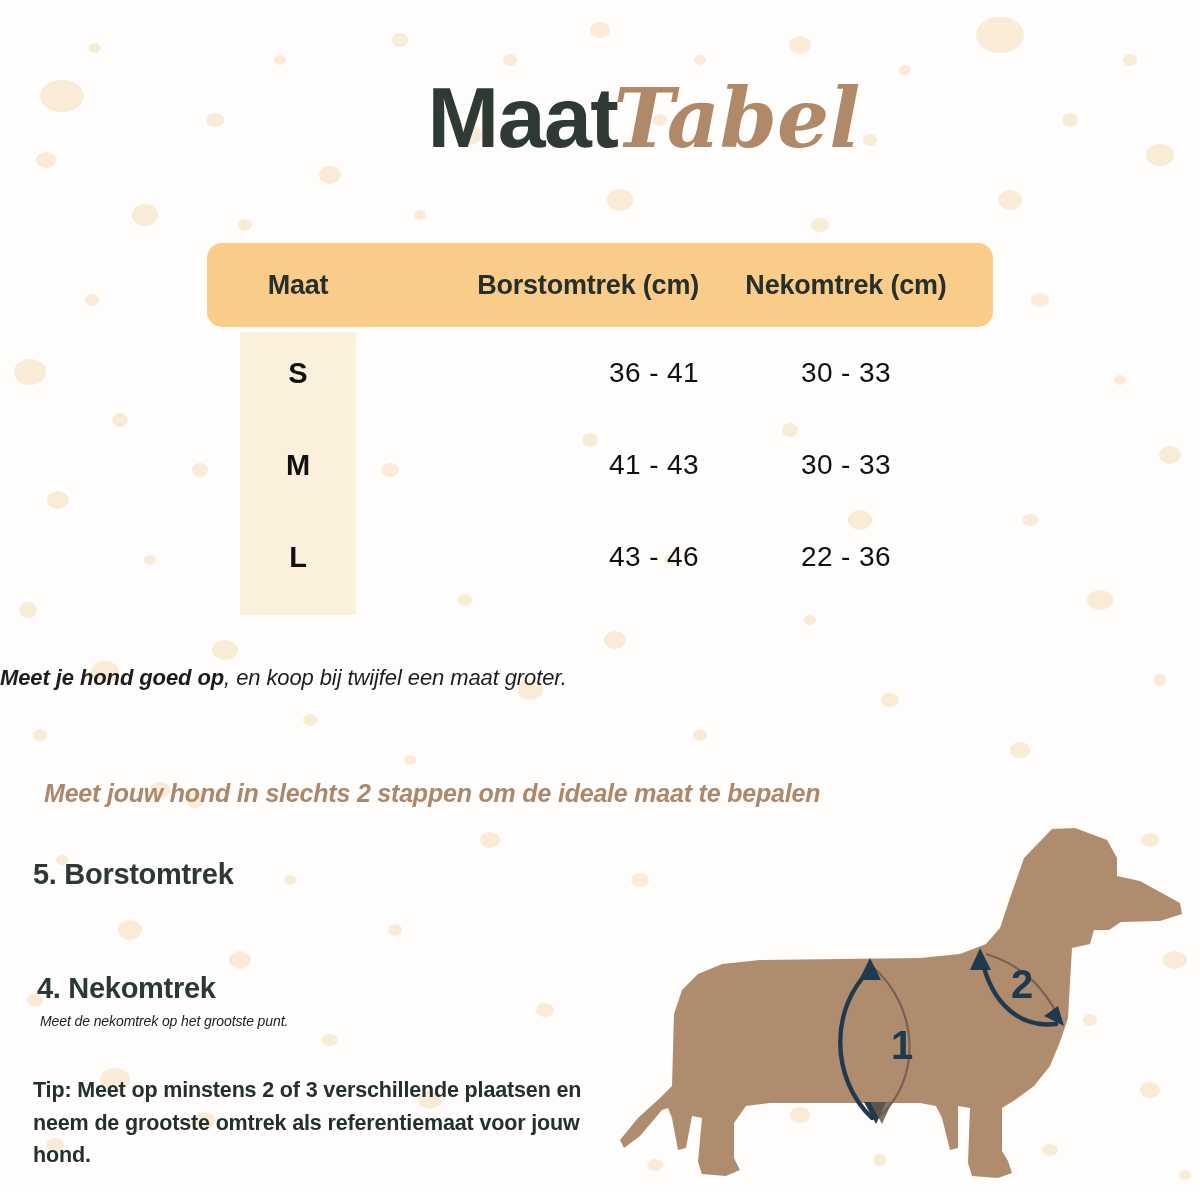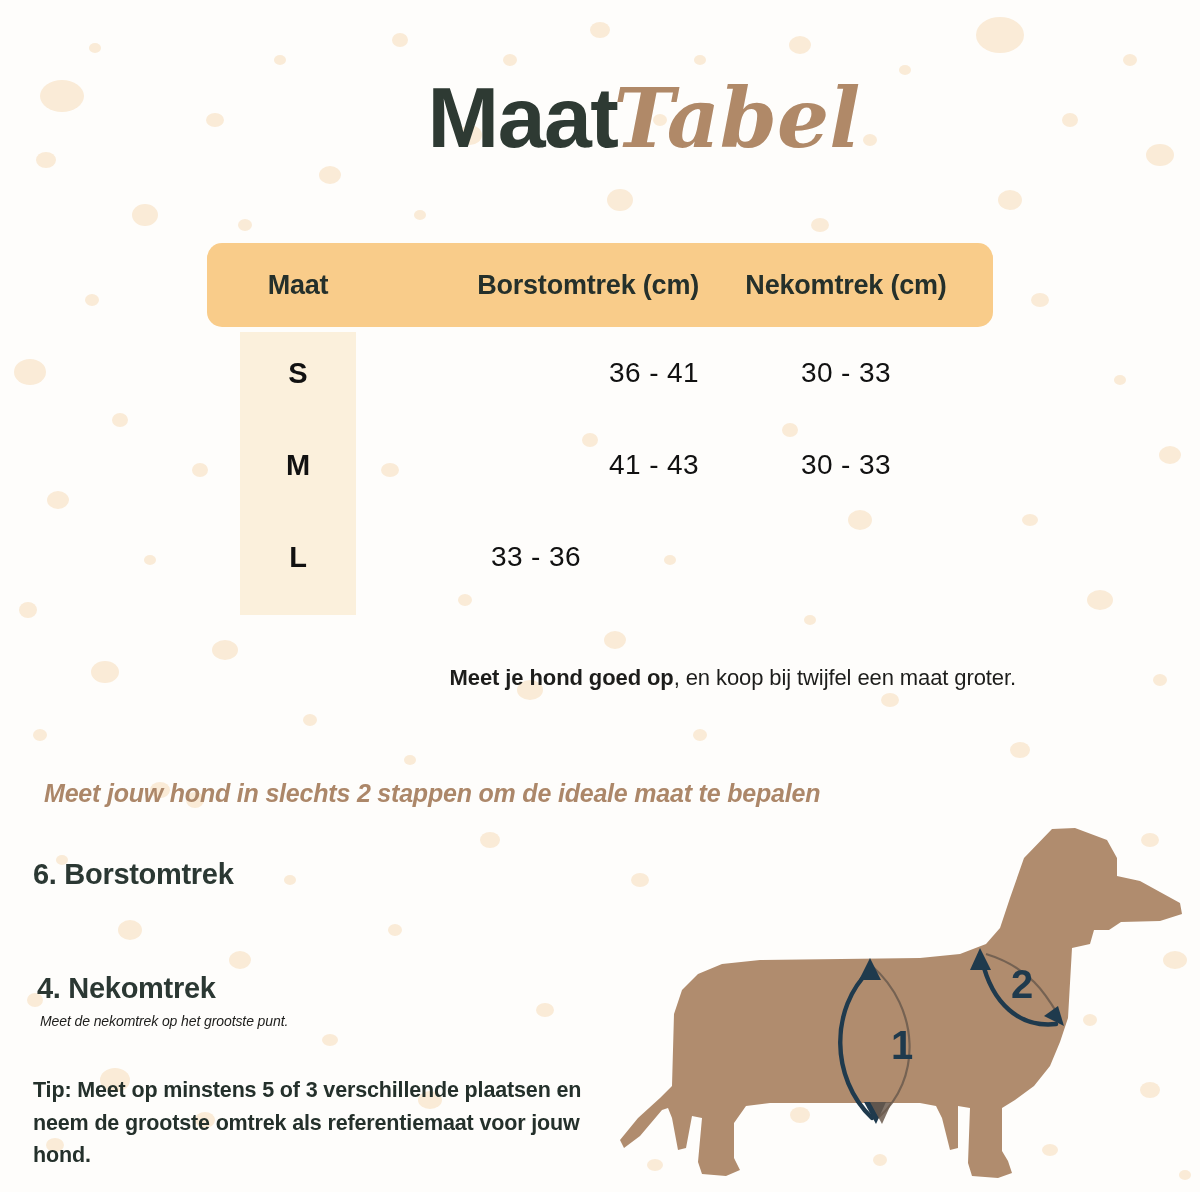--- a/index.html
+++ b/index.html
@@ -110,22 +110,23 @@
     color: #111111;
     letter-spacing: 0.4px;
   }
 
   
   .note {
     position: absolute;
     left: 0;
     top: 665px;
     width: 1016px;
-    text-align: right;
+    text-align: left;
     font-size: 22px;
+    font-style: italic;
     color: #1D1D1B;
     letter-spacing: -0.1px;
   }
   .note b { font-weight: 700; }
 
   
   .section-head {
     position: absolute;
     left: 44px;
     top: 779px;
@@ -306,36 +307,37 @@
     </div>
 
     <div class="trow">
       <div class="c-maat td-size">M</div>
       <div class="c-borst td-val">41 - 43</div>
       <div class="c-nek td-val">30 - 33</div>
     </div>
 
     <div class="trow">
       <div class="c-maat td-size">L</div>
-      <div class="c-nek td-val">33 - 36</div>
+      <div class="c-borst td-val">43 - 46</div>
+      <div class="c-nek td-val">22 - 36</div>
     </div>
   </div>
 
   <div class="note">
     <b>Meet je hond goed op</b><span>, en koop bij twijfel een maat groter.</span>
   </div>
 
   <div class="section-head">Meet jouw hond in slechts 2 stappen om de ideale maat te bepalen</div>
 
-  <div class="step1-title">6. Borstomtrek</div>
+  <div class="step1-title">5. Borstomtrek</div>
 
   <div class="step2-title">4. Nekomtrek</div>
   <div class="step2-desc">Meet de nekomtrek op het grootste punt.</div>
 
-  <div class="tip">Tip: Meet op minstens 5 of 3 verschillende plaatsen en neem de grootste omtrek als referentiemaat voor jouw hond.</div>
+  <div class="tip">Tip: Meet op minstens 2 of 3 verschillende plaatsen en neem de grootste omtrek als referentiemaat voor jouw hond.</div>
 
   <svg class="dog" viewBox="0 0 580 374">
     <g>
       <path fill="#B08C6E" d="
         M 432 11
         L 455 10
         L 487 22
         L 497 40
         L 497 58
         L 520 63

